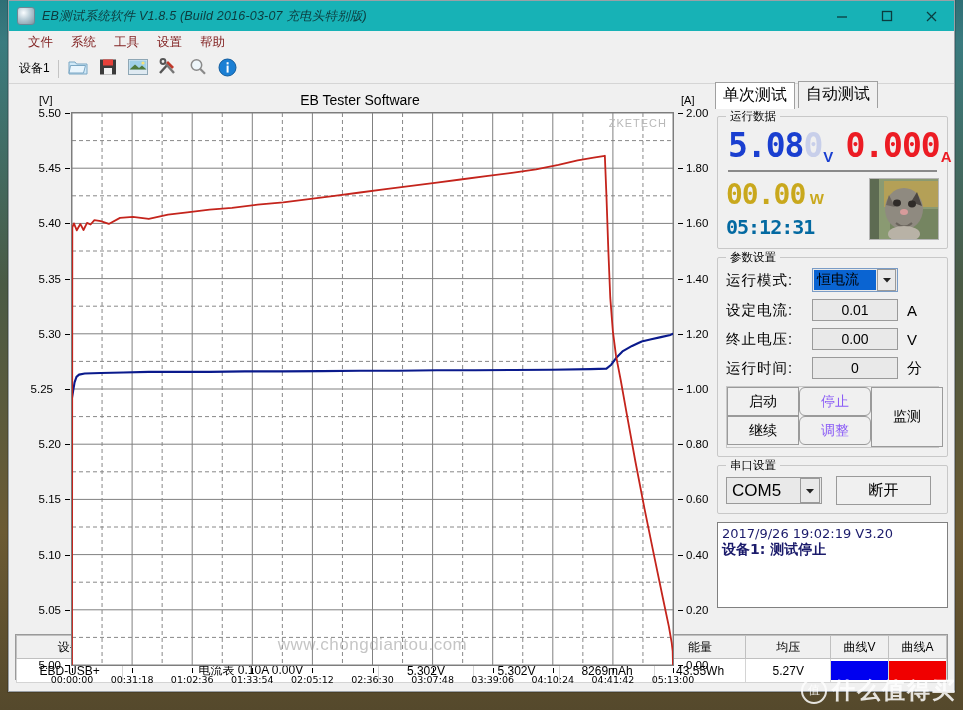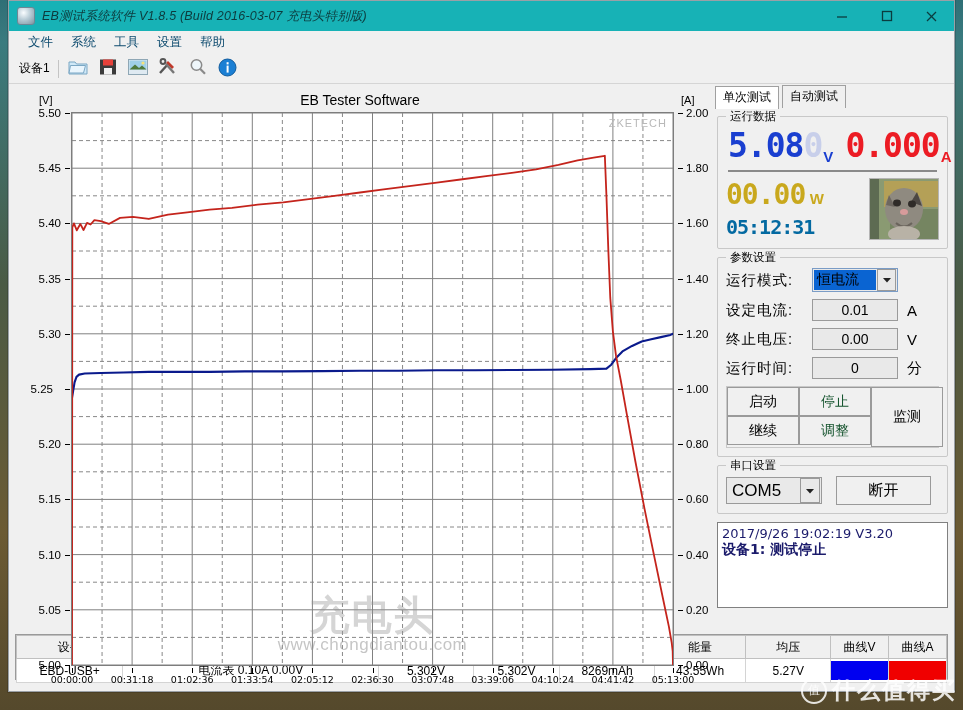--- a/index.html
+++ b/index.html
@@ -21,21 +21,21 @@
         border:1px solid #6e8795;}
   .titlebar .tb-text{font-size:12.5px;color:#0d3b3d;letter-spacing:.2px;
             font-family:"Liberation Sans","DejaVu Sans",sans-serif;}
   .wc{position:absolute;top:0;height:30px;width:45px;display:flex;
       align-items:center;justify-content:center;color:#0b3c3f;font-size:13px;}
   .wc.min{right:90px;}.wc.max{right:45px;}.wc.close{right:0;}
   .wc svg{display:block;}
   
   .menubar{height:23px;background:#f0f0f0;display:flex;align-items:center;
            padding-left:10px;border-bottom:1px solid #f0f0f0;}
-  .menubar .mi{font-size:12.5px;color:#0c4a6e;padding:2px 9px;
+  .menubar .mi{font-size:12.5px;color:#7f1d1d;padding:2px 9px;
                font-family:"DejaVu Sans","Liberation Sans",sans-serif;}
   
   .toolbar{height:28px;background:#f0f0f0;display:flex;align-items:center;
            padding-left:8px;border-bottom:1px solid #d5d5d5;}
   .dev-tab{font-size:12px;padding:2px 6px 3px 2px;color:#000;}
   .tb-sep{width:1px;height:18px;background:#c4c4c4;margin:0 6px 0 2px;}
   .tbtn{width:24px;height:24px;margin-right:4px;display:flex;align-items:center;
         justify-content:center;border:1px solid transparent;border-radius:2px;}
   
   .body-row{display:flex;height:546px;}
@@ -59,21 +59,21 @@
   .wm-zk{position:absolute;right:6px;top:4px;font-size:11px;color:#b9b9b9;
          letter-spacing:1px;}
   .wm-logo{position:absolute;left:50%;bottom:10px;transform:translateX(-50%);
            text-align:center;pointer-events:none;}
   .wm-logo .big{font-size:40px;font-weight:bold;color:rgba(150,150,150,.40);
      letter-spacing:2px;line-height:40px;
      font-family:"DejaVu Sans","Liberation Sans",sans-serif;}
   .wm-logo .small{font-size:17px;color:rgba(150,150,150,.55);letter-spacing:.5px;}
   
   .tabs{display:flex;align-items:flex-end;height:20px;padding-left:4px;margin-top:4px;}
-  .tab{font-size:12px;padding:2px 7px 3px;border:1px solid #a0a0a0;
+  .tab{font-size:16px;padding:2px 7px 3px;border:1px solid #a0a0a0;
        border-bottom:none;background:#f0f0f0;margin-right:3px;}
   .tab.active{background:#fff;position:relative;top:1px;}
   .group{position:relative;margin:8px 6px 0 6px;border:1px solid #c8c8c8;
          border-radius:2px;padding:10px 8px 8px;}
   .group > .legend{position:absolute;top:-8px;left:8px;background:#f0f0f0;
          padding:0 4px;font-size:11.5px;color:#000;}
   .readout{background:#f0f0f0;}
   .seg{font-family:"DejaVu Sans Mono","Liberation Mono",monospace;font-weight:bold;
        letter-spacing:-1px;}
   .r1{display:flex;align-items:flex-end;justify-content:flex-start;height:38px;padding-left:2px;}
@@ -101,21 +101,21 @@
   .combo .val{flex:1;height:20px;margin:1px;background:#0a64d2;color:#000000;
         font-size:14px;display:flex;align-items:center;padding-left:3px;}
   .combo .arrow{width:17px;height:20px;margin-right:1px;background:#e9e9e9;
         border:1px solid #9a9a9a;display:flex;align-items:center;justify-content:center;}
   .btnpad{display:flex;margin-top:6px;border:1px solid #c8c8c8;}
   .btncol{display:flex;flex-direction:column;}
   .btn{border:1px solid #9a9a9a;background:#f0f0f0;font-size:14px;color:#000;
        display:flex;align-items:center;justify-content:center;box-sizing:border-box;}
   .btn.wide{width:72px;height:29px;}
   .btn.tall{width:72px;height:60px;}
-  .btn.dis{color:#14532d;}
+  .btn.dis{color:#8b5cf6;border-radius:6px;}
   .serial{display:flex;align-items:center;}
   .combo2{width:96px;height:27px;border:1px solid #9a9a9a;background:#e9e9e9;
           display:flex;align-items:center;box-sizing:border-box;}
   .combo2 .val{flex:1;font-size:17px;padding-left:5px;color:#000;}
   .combo2 .arrow{width:18px;height:23px;margin-right:1px;background:#e9e9e9;
         border:1px solid #9a9a9a;display:flex;align-items:center;justify-content:center;}
   .btn.disc{width:95px;height:29px;margin-left:14px;font-size:15px;}
   .logbox{margin:8px 6px 0;border:1px solid #808080;background:#fff;height:78px;
           padding:3px 4px;overflow:hidden;position:relative;}
   .logline{font-size:13px;color:#1b1b6b;white-space:nowrap;
@@ -365,21 +365,20 @@
               <line x1="480.8" y1="0" x2="480.8" y2="552" stroke="#808080" stroke-width="1"></line>
               <line x1="510.85" y1="0" x2="510.85" y2="552" stroke="#888" stroke-width="1" stroke-dasharray="4 3"></line>
               <line x1="540.9" y1="0" x2="540.9" y2="552" stroke="#808080" stroke-width="1"></line>
               <line x1="570.9499999999999" y1="0" x2="570.9499999999999" y2="552" stroke="#888" stroke-width="1" stroke-dasharray="4 3"></line>
               <line x1="601" y1="0" x2="601" y2="552" stroke="#808080" stroke-width="1"></line>
               <polyline points="0.00,284.83 1.28,277.10 2.56,269.38 4.48,263.86 7.04,261.65 12.80,260.54 28.80,259.99 51.20,259.44 76.81,258.89 105.61,258.89 137.61,258.89 172.81,258.34 211.21,258.34 249.62,258.12 288.02,257.78 326.42,257.78 364.82,257.23 403.23,257.23 441.63,257.01 480.03,256.68 518.43,256.13 534.44,255.58 539.24,251.71 544.04,245.09 550.44,238.46 560.04,232.94 569.64,228.53 579.24,226.32 588.84,224.11 598.44,221.90 601.00,220.80" fill="none" stroke="#0a1a8c" stroke-width="2.1" stroke-linejoin="round" stroke-linecap="round"></polyline>
               <polyline points="0.00,552.00 0.32,114.54 1.92,110.40 4.80,117.30 8.32,110.95 11.52,117.02 15.04,109.85 18.56,111.50 22.40,107.09 28.80,108.19 36.80,110.95 48.00,104.88 60.80,103.78 76.81,105.98 96.01,101.57 115.21,99.36 137.61,96.60 160.01,94.94 185.61,91.63 211.21,89.42 236.82,86.11 262.42,82.80 288.02,79.49 313.62,76.18 339.22,72.86 364.82,69.55 390.43,66.24 416.03,62.93 441.63,59.62 464.03,56.30 486.43,51.89 505.63,47.47 521.63,44.71 532.84,42.78 534.44,82.80 536.36,138.00 538.28,184.92 540.84,218.04 544.04,242.88 548.84,267.72 555.24,303.60 563.24,347.76 572.84,397.44 582.44,444.36 590.44,483.00 596.84,513.36 599.72,529.92 600.68,538.20 601.00,552.00" fill="none" stroke="#c4241c" stroke-width="1.8" stroke-linejoin="round" stroke-linecap="round"></polyline>
             </svg>
           <div class="wm-zk">ZKETECH</div>
           <div class="wm-logo">
-            <div class="big">充电头</div>
             <div class="small">www.chongdiantou.com</div>
           </div>
         </div>
       </div>
 
       <div class="right-pane">
 
         <div class="tabs">
           <div class="tab active">单次测试</div>
           <div class="tab">自动测试</div>

